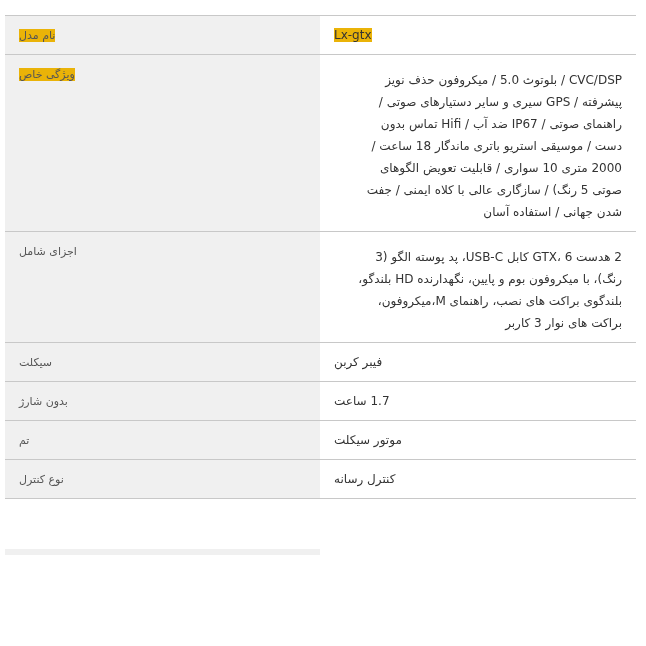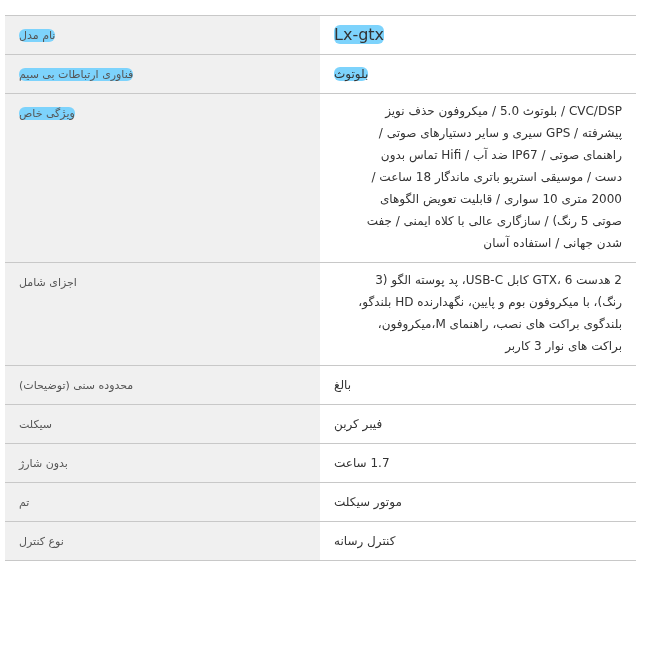--- a/index.html
+++ b/index.html
@@ -7,73 +7,57 @@
          font-family: "DejaVu Sans", sans-serif; color: #333333; }
   .spec-table { position: absolute; left: 5px; top: 15px; width: 631px;
                 border-collapse: collapse; table-layout: fixed; }
   .spec-table td { vertical-align: top; border-top: 1px solid #c8c8c8;
                    border-bottom: 1px solid #c8c8c8; padding: 0; }
   .label-cell { width: 315px; background: #f0f0f0; }
   .value-cell { width: 316px; background: #ffffff; }
   .cell-inner { padding: 8px 14px 8px 14px; direction: rtl; text-align: left; }
   .label-text { font-size: 11px; line-height: 17px; color: #555555; display: inline; unicode-bidi: embed; direction: rtl; }
   .value-text { font-size: 12px; line-height: 22px; color: #333333; display: inline; unicode-bidi: embed; direction: rtl; }
-  .hl { background: #7dd3fc; border-radius: 6px; }
-  .value-block { display: block; text-align: right; direction: rtl; width: 270px; }
+  .hl { background: #eab308; }
+  .value-block { display: block; text-align: right; direction: rtl; width: 270px; margin-top: 8px; }
   .row-34 td { height: 34px; box-sizing: border-box; }
   .row-34 .cell-inner { padding-top: 8px; }
   .tail { position: absolute; left: 5px; top: 549px; width: 315px; height: 6px; background: #f0f0f0; }
 </style>
 </head>
 <body>
 
 <table class="spec-table">
   <tbody>
     <tr class="row-34">
       <td class="label-cell">
           <div class="cell-inner"><span class="label-text hl">نام مدل</span></div>
         </td>
       <td class="value-cell">
-          <div class="cell-inner"><span class="value-text hl" style="font-size:16px">Lx-gtx</span></div>
-        </td>
-    </tr>
-    <tr class="row-34">
-      <td class="label-cell">
-          <div class="cell-inner"><span class="label-text hl">فناوری ارتباطات بی سیم</span></div>
-        </td>
-      <td class="value-cell">
-          <div class="cell-inner"><span class="value-text hl">بلوتوث</span></div>
+          <div class="cell-inner"><span class="value-text hl" style="font-size:12px">Lx-gtx</span></div>
         </td>
     </tr>
     <tr>
       <td class="label-cell" style="height:134px">
           <div class="cell-inner"><span class="label-text hl">ویژگی خاص</span></div>
         </td>
       <td class="value-cell">
           <div class="cell-inner" style="padding-top:6px">
             <span class="value-text value-block">CVC/DSP / بلوتوث 5.0 / میکروفون حذف نویز پیشرفته / GPS سیری و سایر دستیارهای صوتی / راهنمای صوتی / IP67 ضد آب / Hifi تماس بدون دست / موسیقی استریو باتری ماندگار 18 ساعت / 2000 متری 10 سواری / قابلیت تعویض الگوهای صوتی 5 رنگ) / سازگاری عالی با کلاه ایمنی / جفت شدن جهانی / استفاده آسان</span>
           </div>
         </td>
     </tr>
     <tr>
       <td class="label-cell" style="height:94px">
           <div class="cell-inner"><span class="label-text">اجزای شامل</span></div>
         </td>
       <td class="value-cell">
           <div class="cell-inner" style="padding-top:6px">
             <span class="value-text value-block">2 هدست GTX، 6 کابل USB-C، پد پوسته الگو (3 رنگ)، با میکروفون بوم و پایین، نگهدارنده HD بلندگو، بلندگوی براکت های نصب، راهنمای M،میکروفون، براکت های نوار 3 کاربر</span>
           </div>
-        </td>
-    </tr>
-    <tr class="row-34">
-      <td class="label-cell">
-          <div class="cell-inner"><span class="label-text">محدوده سنی (توضیحات)</span></div>
-        </td>
-      <td class="value-cell">
-          <div class="cell-inner"><span class="value-text">بالغ</span></div>
         </td>
     </tr>
     <tr class="row-34">
       <td class="label-cell">
           <div class="cell-inner"><span class="label-text">سیکلت</span></div>
         </td>
       <td class="value-cell">
           <div class="cell-inner"><span class="value-text">فیبر کربن</span></div>
         </td>
     </tr>

